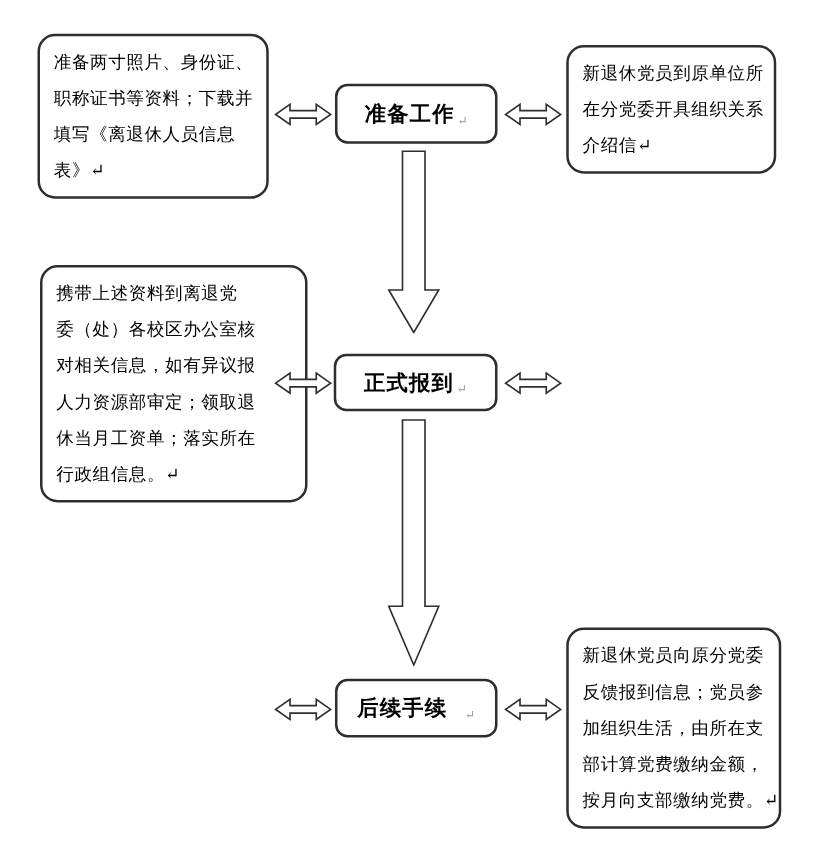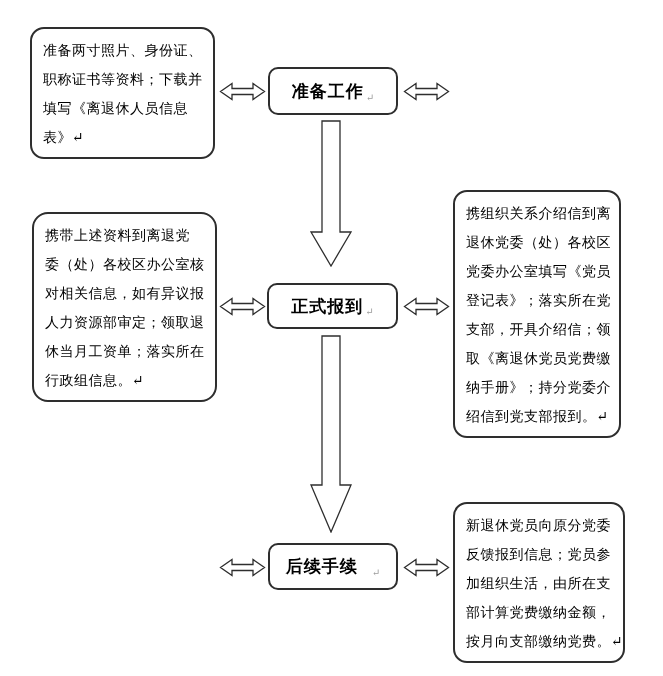--- a/index.html
+++ b/index.html
@@ -52,21 +52,21 @@
     margin-left:2px;
     align-self:flex-end;
     padding-bottom:10px;
   }
   .arrow{position:absolute;display:block;}
   .arrow path{fill:#ffffff;stroke:var(--border);stroke-width:1.3;}
   
   .b-prep-left  {left:30px;  top:27px;  width:185px;}
   .b-prep-step  {left:268px; top:67px;  width:130px; height:48px;}
   .b-prep-right {left:453px; top:36px;  width:168px;}
-  .b-reg-left   {left:32px;  top:212px; width:185px;border-radius:16px;}
+  .b-reg-left   {left:32px;  top:212px; width:214px;}
   .b-reg-step   {left:267px; top:283px; width:131px; height:46px;text-align:center;}
   .b-reg-right  {left:453px; top:190px; width:168px;}
   .b-fol-left   {left:30px;  top:477px; width:186px;}
   .b-fol-step   {left:268px; top:543px; width:130px; height:47px;gap:12px;}
   .b-fol-right  {left:453px; top:502px; width:172px;}
   .ha-1l{left:219px; top:82px;}
   .ha-1r{left:403px; top:82px;}
   .ha-2l{left:219px; top:297px;}
   .ha-2r{left:403px; top:297px;}
   .ha-3l{left:219px; top:558px;}
@@ -92,20 +92,25 @@
 
   <div class="step-box b-prep-step">
     <span class="step-title">准备工作</span>
     <span class="pmark">↵</span>
   </div>
 
   <svg class="arrow ha-1r" width="47" height="19" viewBox="0 0 47 19">
     <path d="M1.5 9.5 L13 1.5 L13 6.5 L34 6.5 L34 1.5 L45.5 9.5 L34 17.5 L34 12.5 L13 12.5 L13 17.5 Z"></path>
   </svg>
 
+  <div class="note-box b-prep-right">
+    <div class="note-text">新退休党员到原单位所
+在分党委开具组织关系
+介绍信↵</div>
+  </div>
 
   <svg class="arrow va-1" width="42" height="147" viewBox="0 0 42 147">
     <path d="M12 1 L12 112 L1 112 L21 146 L41 112 L30 112 L30 1 Z"></path>
   </svg>
 
   <div class="note-box b-reg-left">
     <div class="note-text">携带上述资料到离退党
 委（处）各校区办公室核
 对相关信息，如有异议报
 人力资源部审定；领取退
@@ -119,30 +124,20 @@
 
   <div class="step-box b-reg-step">
     <span class="step-title">正式报到</span>
     <span class="pmark">↵</span>
   </div>
 
   <svg class="arrow ha-2r" width="47" height="19" viewBox="0 0 47 19">
     <path d="M1.5 9.5 L13 1.5 L13 6.5 L34 6.5 L34 1.5 L45.5 9.5 L34 17.5 L34 12.5 L13 12.5 L13 17.5 Z"></path>
   </svg>
 
-  <div class="note-box b-reg-right">
-    <div class="note-text">携组织关系介绍信到离
-退休党委（处）各校区
-党委办公室填写《党员
-登记表》；落实所在党
-支部，开具介绍信；领
-取《离退休党员党费缴
-纳手册》；持分党委介
-绍信到党支部报到。↵</div>
-  </div>
 
   <svg class="arrow va-2" width="42" height="198" viewBox="0 0 42 198">
     <path d="M12 1 L12 150 L1 150 L21 197 L41 150 L30 150 L30 1 Z"></path>
   </svg>
 
 
   <svg class="arrow ha-3l" width="47" height="19" viewBox="0 0 47 19">
     <path d="M1.5 9.5 L13 1.5 L13 6.5 L34 6.5 L34 1.5 L45.5 9.5 L34 17.5 L34 12.5 L13 12.5 L13 17.5 Z"></path>
   </svg>
 

